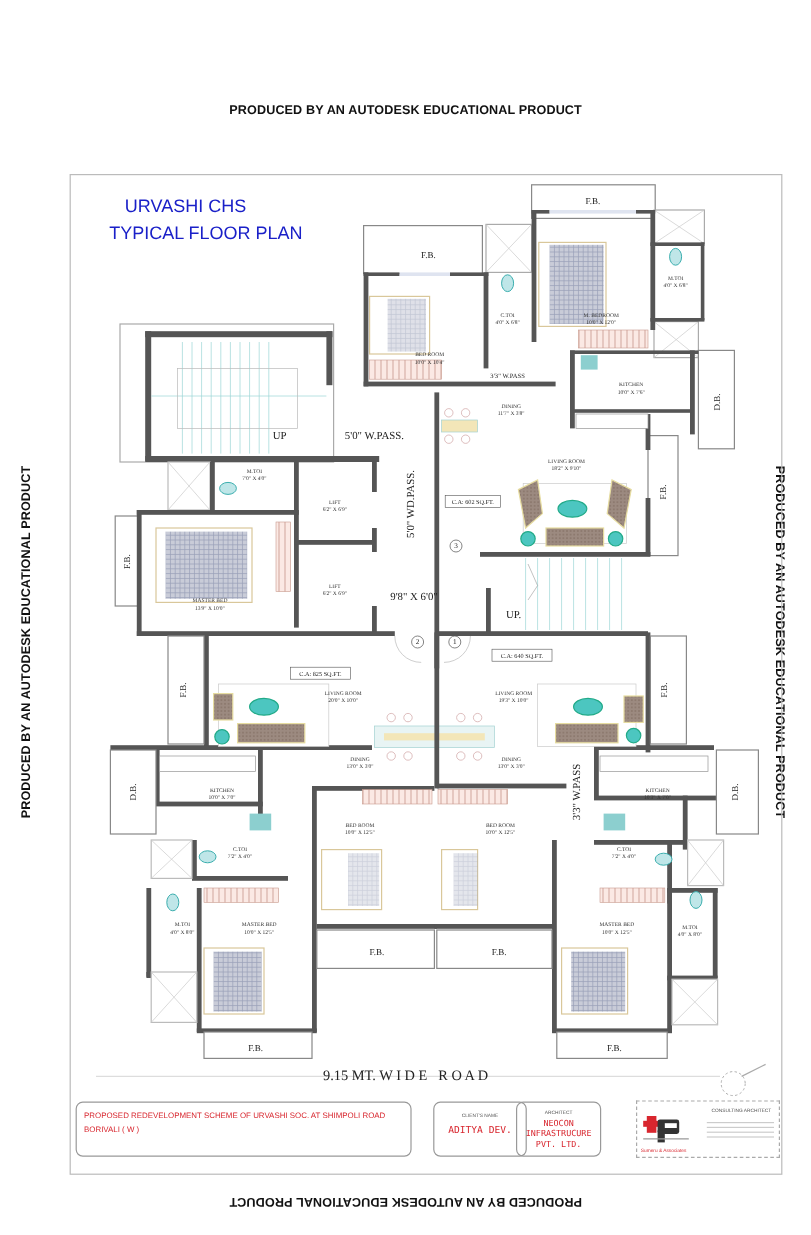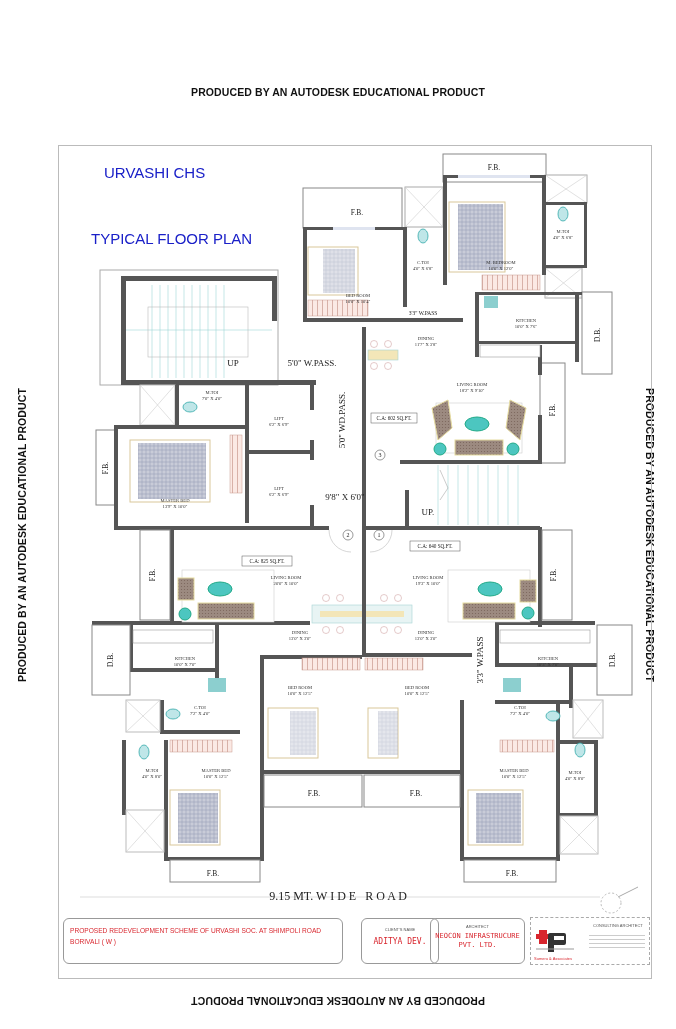--- a/index.html
+++ b/index.html
@@ -20,21 +20,21 @@
 <body>
 
 <div class="wm" id="wm-top">PRODUCED BY AN AUTODESK EDUCATIONAL PRODUCT</div>
 <div class="wm" id="wm-left">PRODUCED BY AN AUTODESK EDUCATIONAL PRODUCT</div>
 <div class="wm" id="wm-right">PRODUCED BY AN AUTODESK EDUCATIONAL PRODUCT</div>
 <div class="wm" id="wm-bottom">PRODUCED BY AN AUTODESK EDUCATIONAL PRODUCT</div>
 
 <div class="sheet"></div>
 
 <div class="title" style="left:104px;top:164px;">URVASHI CHS</div>
-<div class="title" style="left:91px;top:186px;margin-top:44px;">TYPICAL FLOOR PLAN</div>
+<div class="title" style="left:91px;top:186px;">TYPICAL FLOOR PLAN</div>
 
 <svg width="676" height="1029" style="position:absolute;left:0;top:0;" xmlns="http://www.w3.org/2000/svg">
   <defs>
     <pattern id="bedp" width="4" height="4" patternUnits="userSpaceOnUse">
       <rect width="4" height="4" fill="#c9ccd8"></rect>
         <path d="M0 2H4M2 0V4" stroke="#9aa0b8" stroke-width="0.6"></path>
     </pattern>
     <pattern id="sofap" width="3" height="3" patternUnits="userSpaceOnUse">
       <rect width="3" height="3" fill="#9c8a80"></rect>
         <circle cx="1.5" cy="1.5" r="0.6" fill="#7a655a"></circle>
@@ -378,21 +378,21 @@
   <text x="338" y="900" font-size="12" fill="#222" text-anchor="middle" style="white-space:pre" xml:space="preserve">9.15 MT. W I D E   R O A D</text>
 </svg>
 
 <div class="tb" style="left:63px;width:280px;padding:6px 6px;">
   <div style="color:#d8262e;font-size:6.6px;line-height:11px;">PROPOSED REDEVELOPMENT SCHEME OF URVASHI SOC. AT SHIMPOLI ROAD BORIVALI ( W )</div>
 </div>
 <div class="tb" style="left:361px;width:78px;text-align:center;">
   <div class="tb-small" style="margin-top:8px;">CLIENT'S NAME</div>
   <div style="color:#d8262e;font-size:8px;margin-top:5px;font-family:'DejaVu Sans Mono',monospace;">ADITYA DEV.</div>
 </div>
-<div class="tb" style="left:430px;width:95px;text-align:center;">
+<div class="tb" style="left:430px;width:71px;text-align:center;">
   <div class="tb-small" style="margin-top:5px;">ARCHITECT</div>
   <div style="color:#d8262e;font-size:7px;line-height:9px;margin-top:3px;padding:0 3px;font-family:'DejaVu Sans Mono',monospace;">NEOCON INFRASTRUCURE PVT. LTD.</div>
 </div>
 <div style="position:absolute;left:530px;top:917px;width:120px;height:48px;border:1.5px dashed #aaa;box-sizing:border-box;">
   <svg width="50" height="36" style="position:absolute;left:3px;top:6px;">
     <rect x="2" y="10" width="20" height="5" fill="#d8262e"></rect>
     <rect x="5" y="6" width="8" height="14" fill="#d8262e"></rect>
     <rect x="14" y="9" width="18" height="12" rx="2" fill="#333"></rect>
     <rect x="20" y="12" width="10" height="4" fill="#fff"></rect>
     <rect x="14" y="18" width="6" height="10" fill="#333"></rect>

